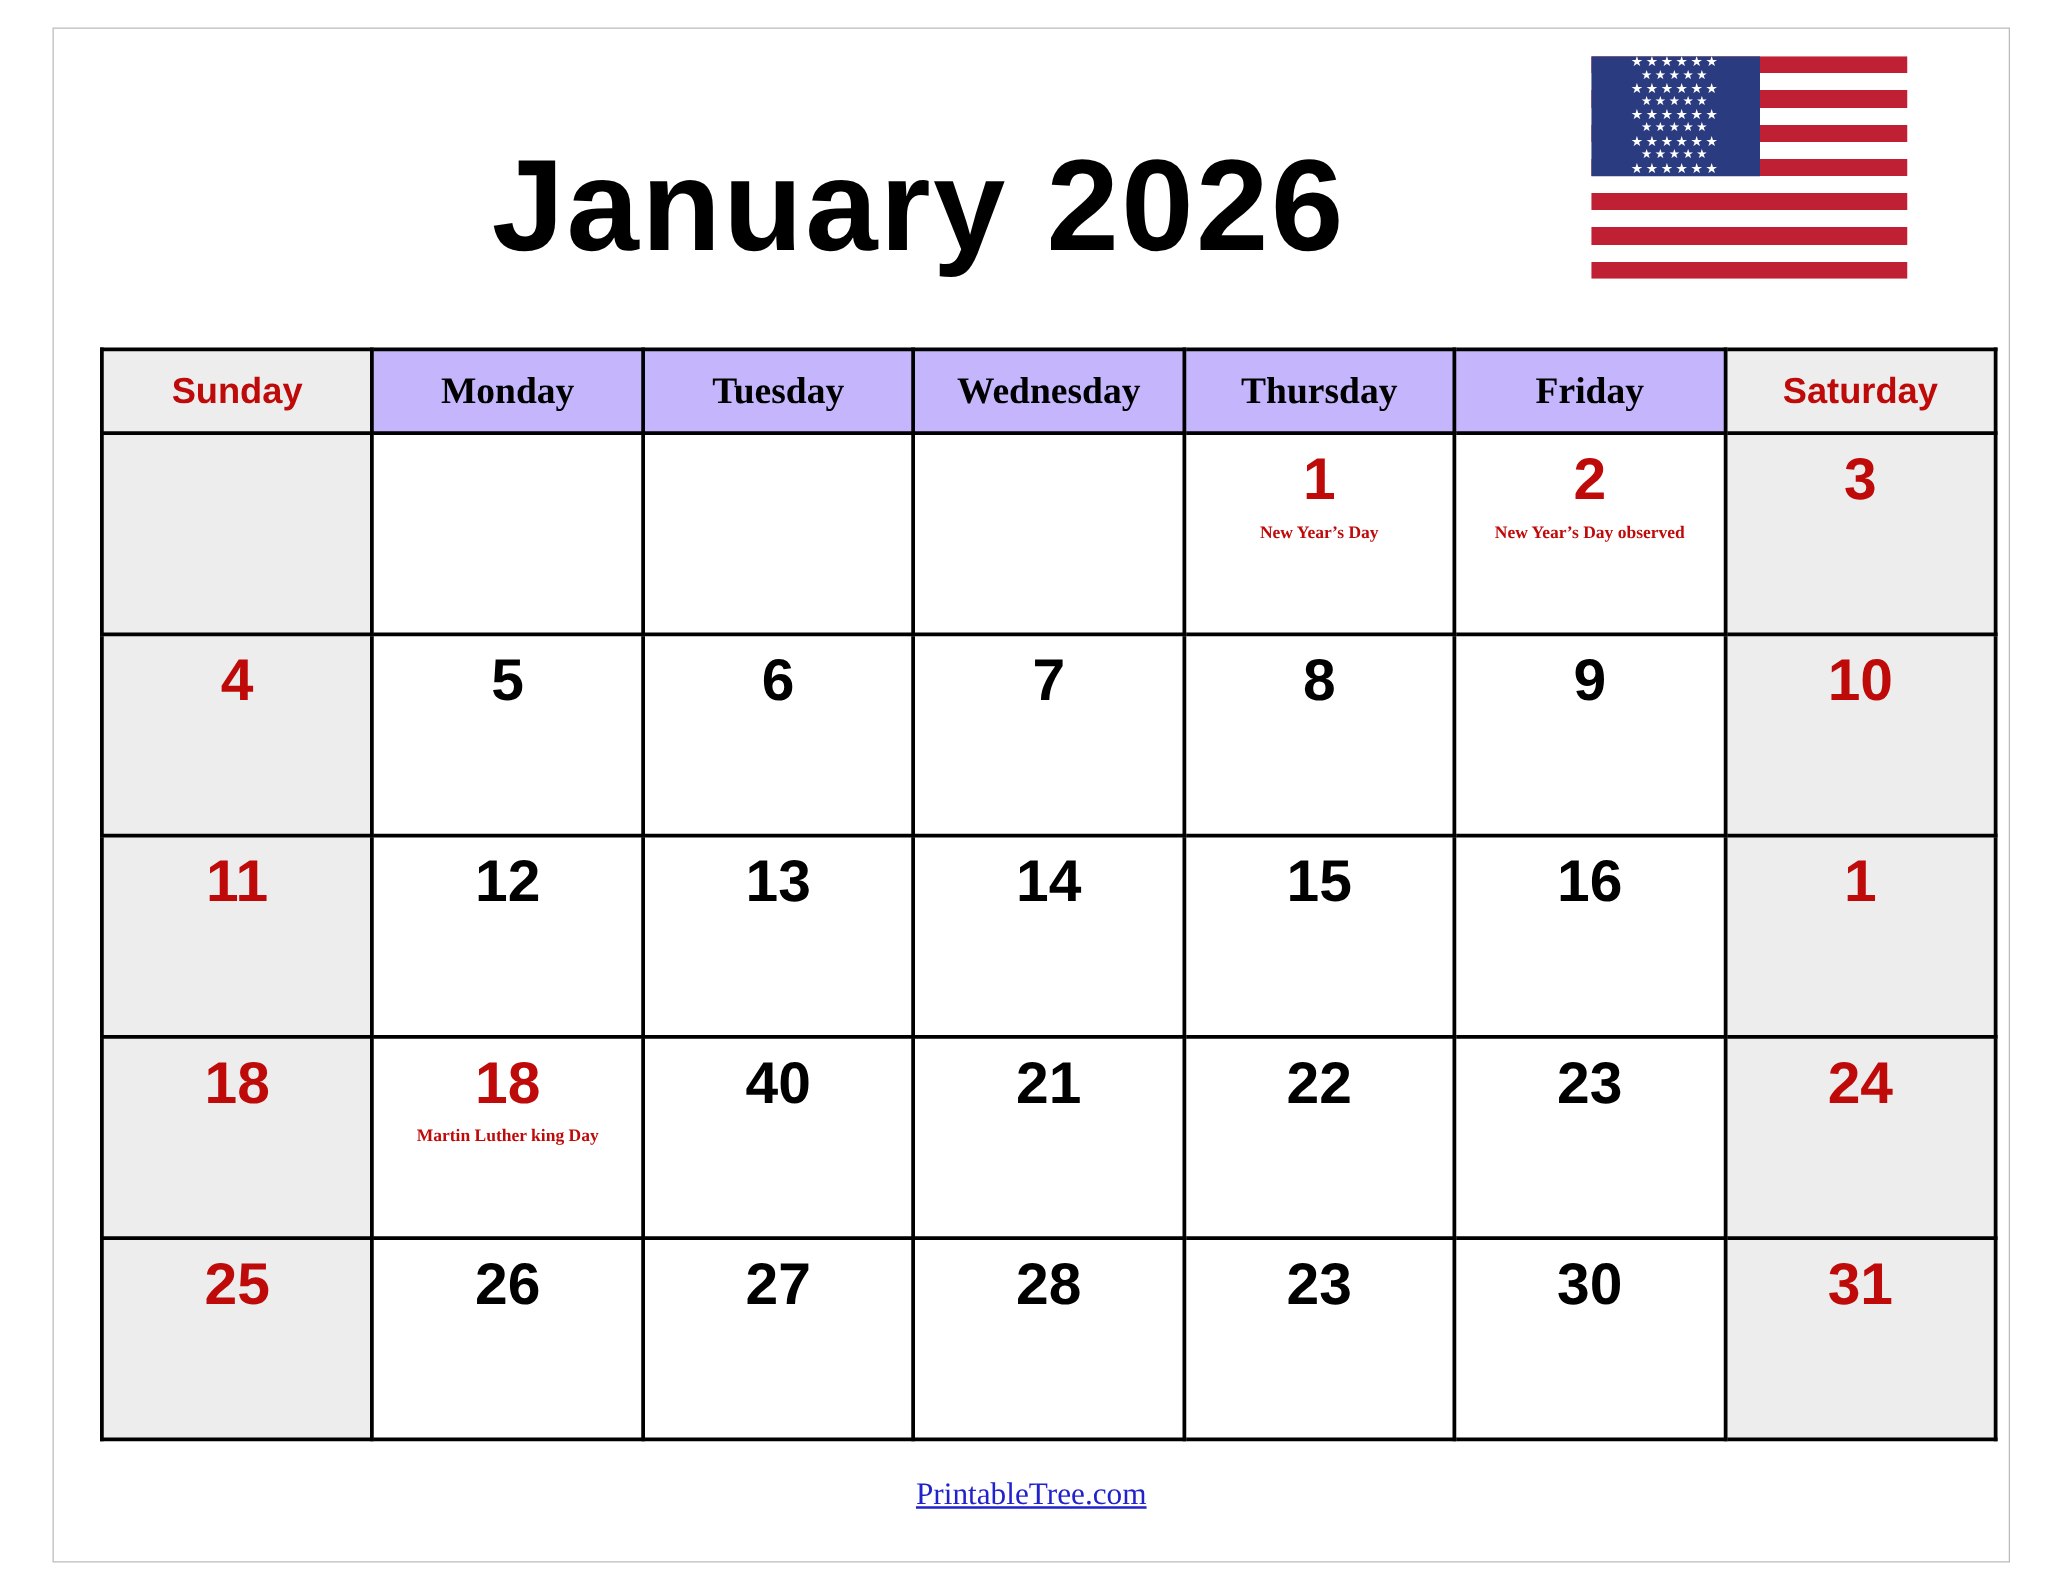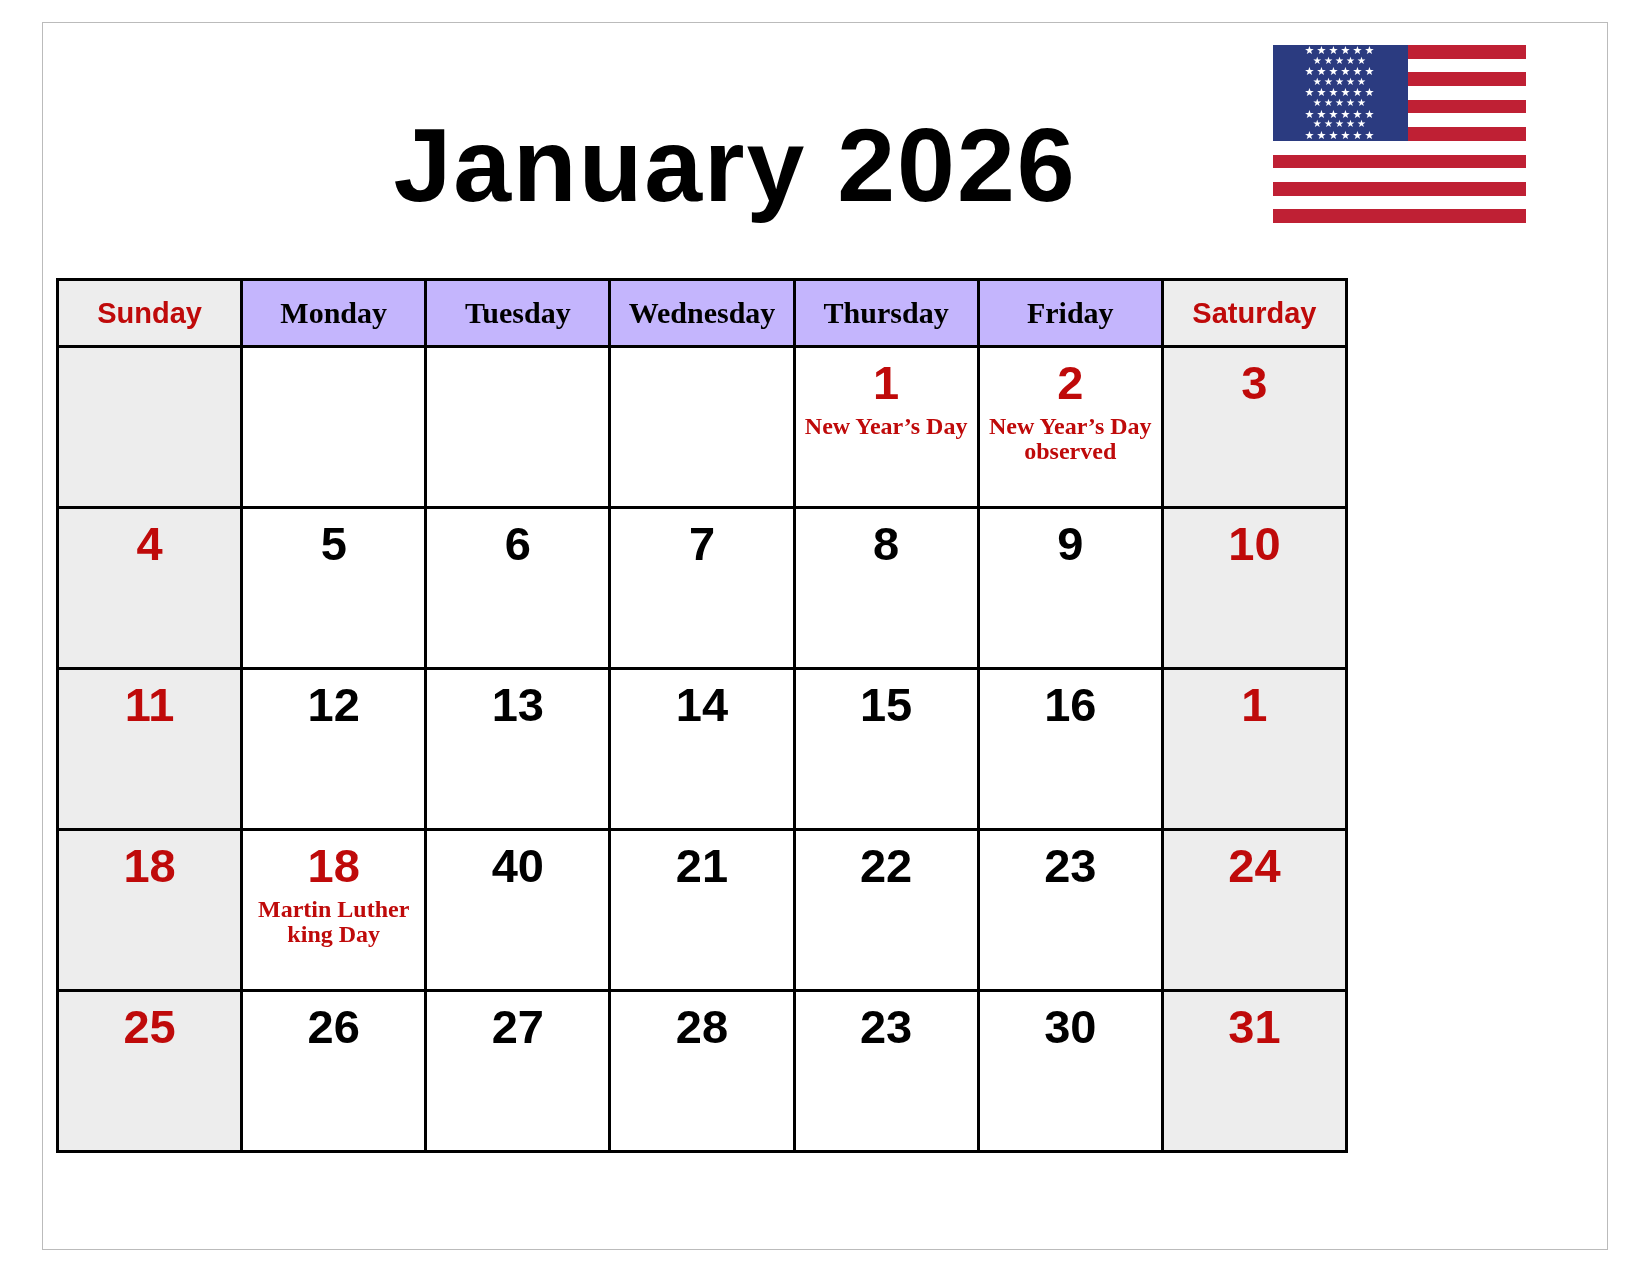--- a/index.html
+++ b/index.html
@@ -100,23 +100,23 @@
   }
   .flag .canton .starrow.even {
     letter-spacing: 2.1px;
     padding-left: 0;
     font-size: 10px;
   }
 
   
   .calendar {
     position: absolute;
-    left: 56px;
+    left: 80px;
     top: 278px;
-    width: 1292px;
+    width: 1518px;
     border-collapse: collapse;
     table-layout: fixed;
   }
   .calendar th, .calendar td {
     border: 3px solid #000000;
     padding: 0;
     vertical-align: top;
   }
   .calendar th {
     height: 64px;
@@ -152,21 +152,21 @@
     color: #000000;
   }
   .daynum.red {
     color: #bf0a0a;
   }
   .event {
     display: block;
     text-align: center;
     font-family: "Liberation Serif", serif;
     font-weight: bold;
-    font-size: 24px;
+    font-size: 14px;
     line-height: 25px;
     color: #bf0a0a;
     padding: 2px 6px 0 6px;
   }
   td.empty .daynum { visibility: hidden; }
 
   .footer {
     position: absolute;
     left: 0;
     top: 1182px;
@@ -370,14 +370,17 @@
           <span class="event"></span>
         </td>
         <td class="weekend">
           <span class="daynum red">31</span>
           <span class="event"></span>
         </td>
       </tr>
     </tbody>
   </table>
 
+  <div class="footer">
+    <a href="#">PrintableTree.com</a>
+  </div>
 
 </div>
 
 </body></html>

